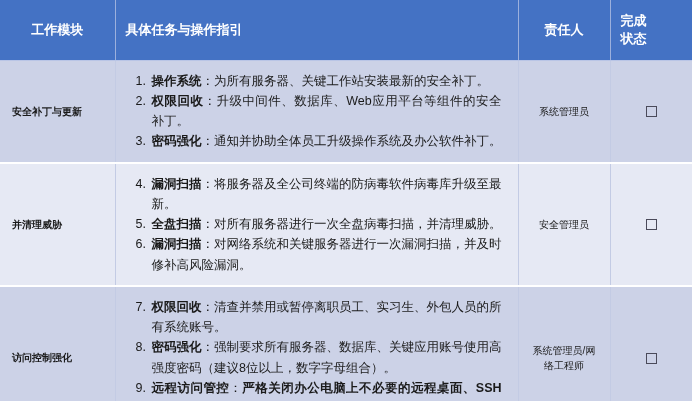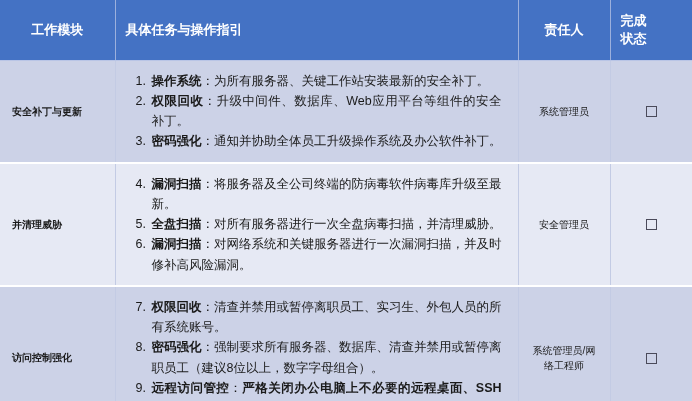--- a/index.html
+++ b/index.html
@@ -159,21 +159,21 @@
         <td class="cell-status">
           <span class="checkbox-glyph"></span>
         </td>
       </tr>
 
       <tr class="row-shade-a">
         <td class="cell-module">访问控制强化</td>
         <td class="cell-tasks">
           <ol class="task-list" start="7">
             <li><span class="t-strong">权限回收</span><span>：</span><span>清查并禁用或暂停离职员工、实习生、外包人员的所有系统账号。</span></li>
-            <li><span class="t-strong">密码强化</span><span>：</span><span>强制要求所有服务器、数据库、清查并禁用或暂停离职员工（建议8位以上，数字字母组合）。</span></li>
+            <li><span class="t-strong">密码强化</span><span>：</span><span>强制要求所有服务器、数据库、关键应用账号使用高强度密码（建议8位以上，数字字母组合）。</span></li>
             <li><span class="t-strong">远程访问管控</span><span>：</span><span class="t-strong">严格关闭办公电脑上不必要的远程桌面、SSH等服务。</span></li>
           </ol>
         </td>
         <td class="cell-owner">系统管理员/网络工程师</td>
         <td class="cell-status">
           <span class="checkbox-glyph"></span>
         </td>
       </tr>
 
     </tbody>

